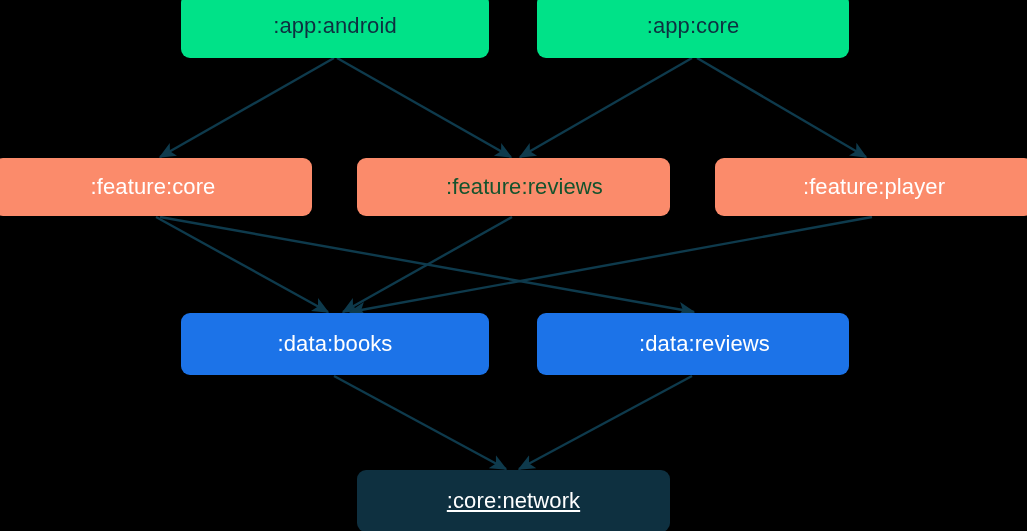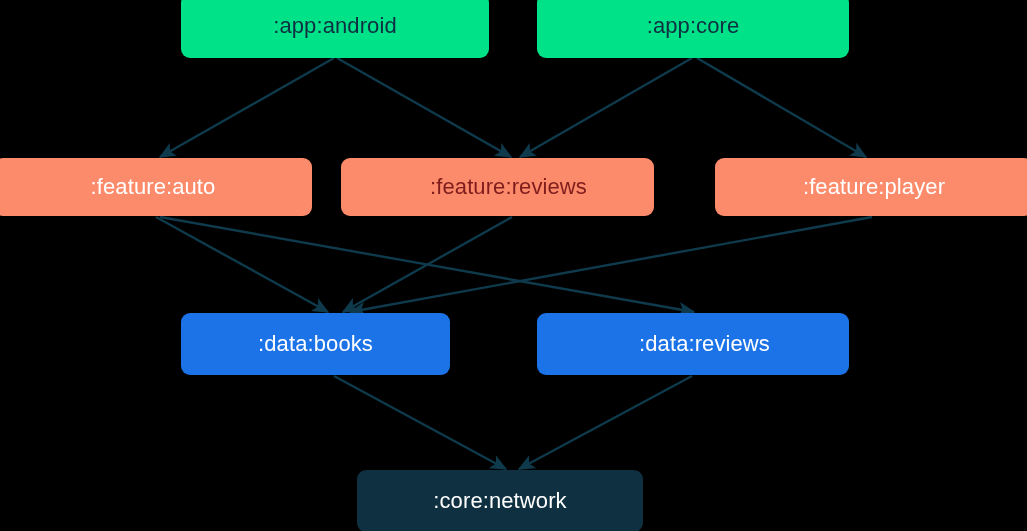--- a/index.html
+++ b/index.html
@@ -59,32 +59,32 @@
     </svg>
 
   <div id="node-layer">
       <div class="node" style="left: 181px; top: -6px; width: 308px; height: 64px; background: rgb(0, 226, 136); color: rgb(14, 48, 64);">
         <span class="node-label">:app:android</span>
       </div>
       <div class="node" style="left: 537px; top: -6px; width: 312px; height: 64px; background: rgb(0, 226, 136); color: rgb(14, 48, 64);">
         <span class="node-label">:app:core</span>
       </div>
       <div class="node" style="left: -6px; top: 158px; width: 318px; height: 58px; background: rgb(251, 139, 107); color: rgb(255, 255, 255);">
-        <span class="node-label">:feature:auto</span>
+        <span class="node-label">:feature:core</span>
       </div>
-      <div class="node" style="left: 341px; top: 158px; width: 313px; height: 58px; background: rgb(251, 139, 107); color: #7f1d1d; padding-left: 22px;">
+      <div class="node" style="left: 357px; top: 158px; width: 313px; height: 58px; background: rgb(251, 139, 107); color: #14532d; padding-left: 22px;">
         <span class="node-label">:feature:reviews</span>
       </div>
       <div class="node" style="left: 715px; top: 158px; width: 318px; height: 58px; background: rgb(251, 139, 107); color: rgb(255, 255, 255);">
         <span class="node-label">:feature:player</span>
       </div>
-      <div class="node" style="left: 181px; top: 313px; width: 269px; height: 62px; background: rgb(28, 115, 232); color: rgb(255, 255, 255);">
+      <div class="node" style="left: 181px; top: 313px; width: 308px; height: 62px; background: rgb(28, 115, 232); color: rgb(255, 255, 255);">
         <span class="node-label">:data:books</span>
       </div>
       <div class="node" style="left: 537px; top: 313px; width: 312px; height: 62px; background: rgb(28, 115, 232); color: rgb(255, 255, 255); padding-left: 23px;">
         <span class="node-label">:data:reviews</span>
       </div>
-      <div class="node" style="left: 357px; top: 470px; width: 286px; height: 62px; background: rgb(14, 48, 64); color: rgb(255, 255, 255);">
+      <div class="node" style="left: 357px; top: 470px; width: 313px; height: 62px; background: rgb(14, 48, 64); color: rgb(255, 255, 255); text-decoration: underline;">
         <span class="node-label">:core:network</span>
       </div>
     </div>
 
 </div>
 
 </body></html>

